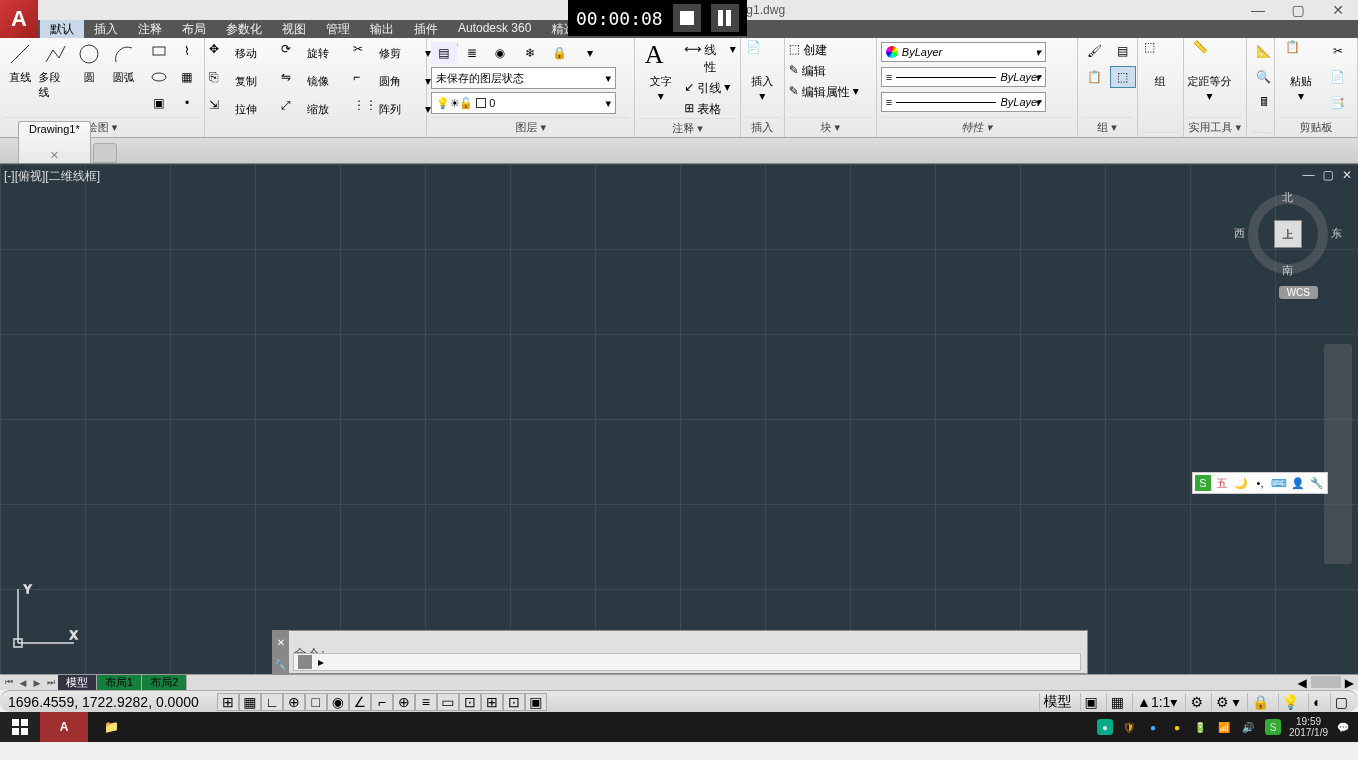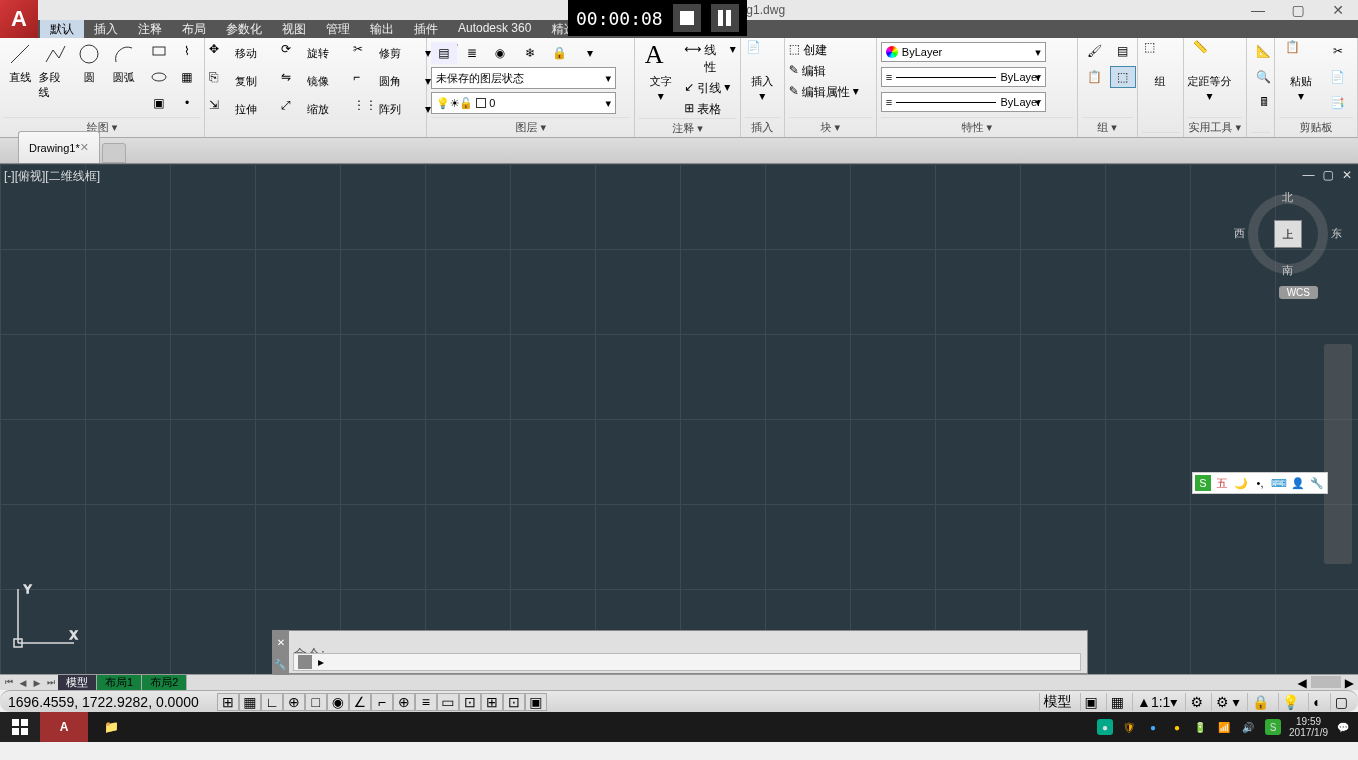--- a/index.html
+++ b/index.html
@@ -43,21 +43,21 @@
 .layer-dropdown::after{content:"▾";position:absolute;right:4px;}
 .big-btn{display:flex;flex-direction:column;align-items:center;justify-content:center;width:44px;}
 .big-btn .icon{width:32px;height:32px;}
 .big-btn .label{font-size:11px;margin-top:2px;}
 .prop-dropdown{width:165px;height:20px;border:1px solid #999;background:#fff;display:flex;align-items:center;padding:0 4px;font-size:11px;margin-bottom:3px;position:relative;}
 .prop-dropdown::after{content:"▾";position:absolute;right:4px;}
 .prop-line{flex:1;border-top:1px solid #000;margin:0 4px;}
 
 
 .draw-tabs { height: 26px; background: linear-gradient(#ddd,#ccc); display: flex; align-items: flex-end; padding-left: 18px; gap:2px; border-bottom:1px solid #888;}
-.draw-tab { background: linear-gradient(#f8f8f8,#e8e8e8); border: 1px solid #aaa; border-bottom: none; padding: 9px 10px; border-radius: 3px 3px 0 0; font-size: 11px; display:flex; align-items:center; }
+.draw-tab { background: linear-gradient(#f8f8f8,#e8e8e8); border: 1px solid #aaa; border-bottom: none; padding: 1px 10px; border-radius: 3px 3px 0 0; font-size: 11px; display:flex; align-items:center; gap:14px;flex-direction:column;}
 .draw-tab .close{color:#888;}
 .draw-tab-plus{width:24px;height:20px;background:#ccc;border:1px solid #aaa;border-radius:3px 3px 0 0;}
 
 
 .canvas-area { position: relative; height: 510px; background: #2b3943; }
 .canvas-vp-label{position:absolute;left:4px;top:4px;color:#ddd;font-size:12px;}
 .canvas-wincontrols{position:absolute;right:6px;top:4px;display:flex;gap:8px;color:#ddd;font-size:12px;}
 .canvas-grid{position:absolute;inset:0;background-image:linear-gradient(#3d4a52 1px,transparent 1px),linear-gradient(90deg,#3d4a52 1px,transparent 1px);background-size:85px 85px;}
 .viewcube{position:absolute;right:30px;top:30px;width:80px;height:80px;}
 .vc-circle{width:80px;height:80px;border:10px solid rgba(120,120,120,0.4);border-radius:50%;position:absolute;}
@@ -306,21 +306,21 @@
         </div>
       <div style="display:flex;gap:3px;">
           <span>✎</span>
           <span>编辑属性</span>
           <span>▾</span>
         </div>
     </div>
     <div class="ribbon-panel-title">块 ▾</div>
   </div>
 
-  <div class="ribbon-panel" style="width:210px;">
+  <div class="ribbon-panel" style="width:210px;font-style:italic;">
     <div class="ribbon-panel-content" style="flex-direction:column;padding-top:2px;">
       <div class="prop-dropdown">
           <span style="width:12px;height:12px;background:conic-gradient(red,yellow,lime,cyan,blue,magenta,red);border-radius:50%;margin-right:4px;"></span>
           <span>ByLayer</span>
         </div>
       <div class="prop-dropdown">
           <span>≡</span>
           <div class="prop-line"></div>
           <span>ByLayer</span>
         </div>

